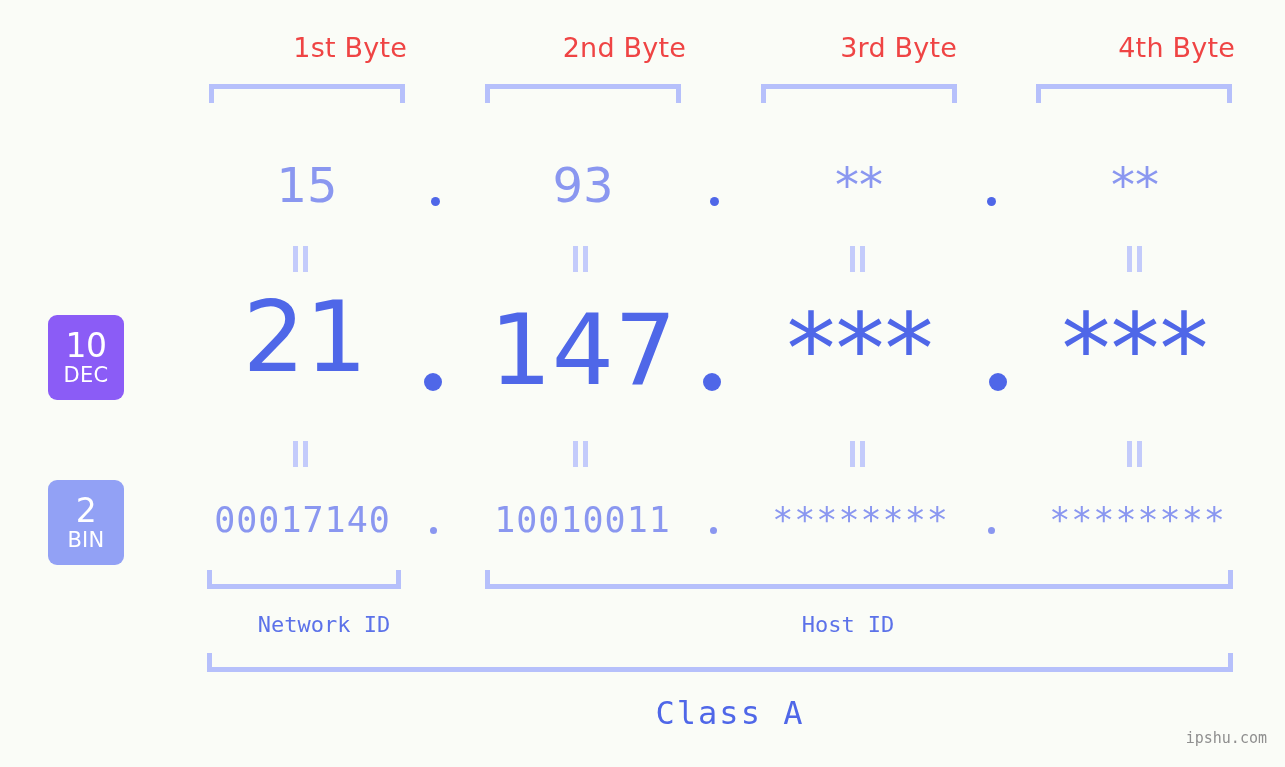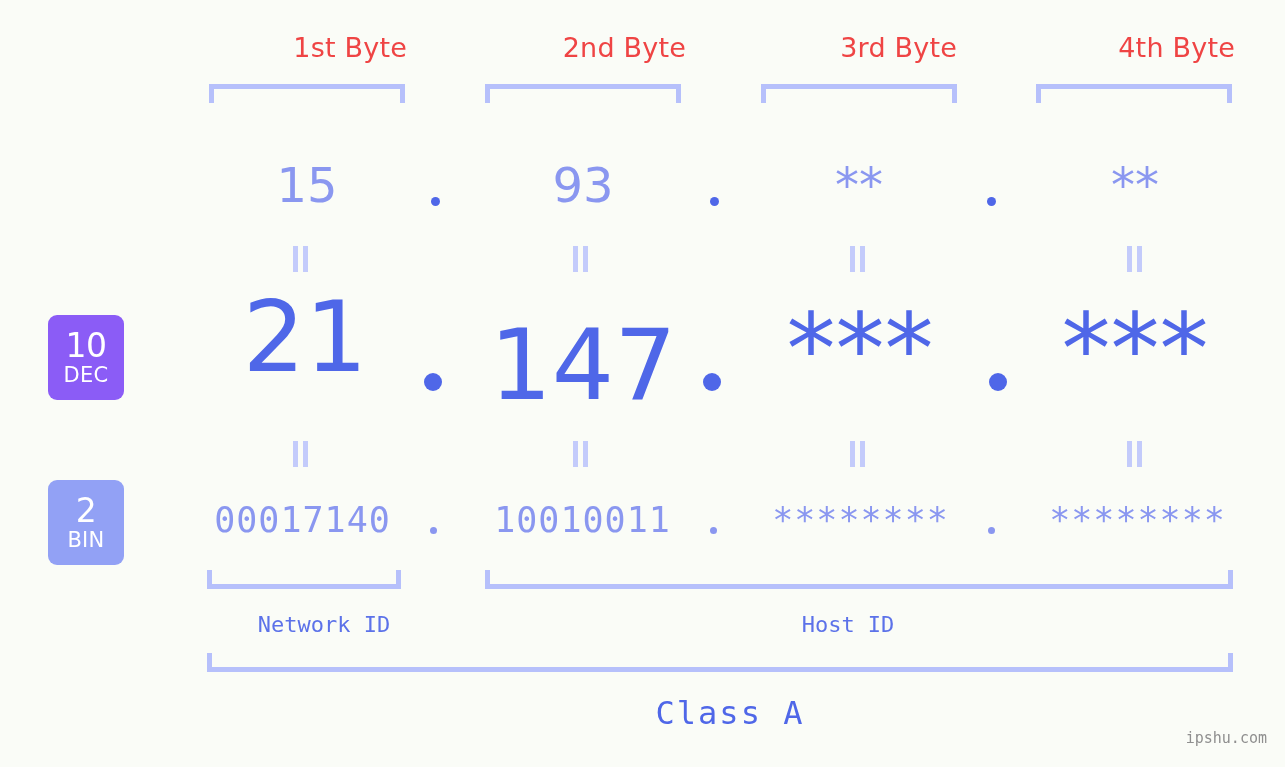--- a/index.html
+++ b/index.html
@@ -203,21 +203,21 @@
     </div>
 
   <div class="badge" id="badge-dec" style="top: 315px; background: #8b5cf6;">
     <span class="num">10</span>
     <span class="abbr">DEC</span>
   </div>
 
   <div class="row-dec">
     <div class="cell" style="left:190px; top:280px; width:230px;">21</div>
     <div class="dot dot-dec" style="left:424px; top:373px;"></div>
-    <div class="cell" style="left:468px; top:308px; width:230px;text-align:center;">147</div>
+    <div class="cell" style="left:468px; top:293px; width:230px;text-align:center;">147</div>
     <div class="dot dot-dec" style="left:703px; top:373px;"></div>
     <div class="cell" style="left:745px; top:292px; width:230px;">***</div>
     <div class="dot dot-dec" style="left:989px; top:373px;"></div>
     <div class="cell" style="left:1020px; top:292px; width:230px;">***</div>
   </div>
 
   <div class="eq" style="left:292px; top:441px;">
       <i class="a"></i>
       <i class="b"></i>
     </div>

